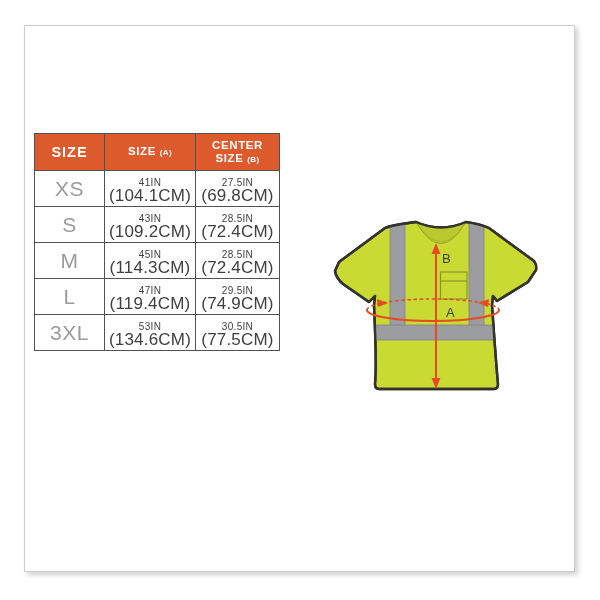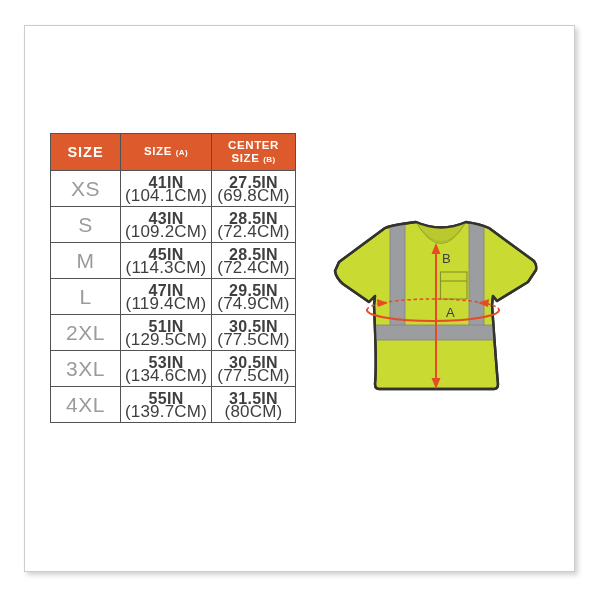--- a/index.html
+++ b/index.html
@@ -2,28 +2,28 @@
 <html style="--header-orange: #dd5a2c; --arrow-orange: #e64b25; --lime: #c9da33; --lime-dark: #b9c92e; --collar-edge: #97a426; --stripe-gray: #9b9da0; --outline-dark: #33322c; --pocket-line: #86922a; --text-dark: #3f3f41; --size-gray: #9b9b9b; --grid-line: #515254; --frame-border: #cccccc;"><head>
 <meta charset="utf-8">
 <style>
   html,body{margin:0;padding:0;background:#ffffff;}
   .canvas{position:relative;width:600px;height:600px;background:#ffffff;overflow:hidden;
           font-family:"Liberation Sans", sans-serif;}
   .frame{position:absolute;left:24px;top:25px;width:549px;height:545px;background:#ffffff;
          border:1px solid var(--frame-border);box-shadow:3px 3px 5px rgba(0,0,0,0.18);}
 
   
-  table.size-table{position:absolute;left:50px;top:133px;border-collapse:collapse;table-layout:fixed;}
+  table.size-table{position:absolute;left:34px;top:133px;border-collapse:collapse;table-layout:fixed;}
   .size-table td,.size-table th{border:1px solid var(--grid-line);text-align:center;vertical-align:middle;padding:0;}
   .size-table th{background:var(--header-orange);color:#ffffff;font-weight:bold;height:36px;
                  font-size:11.5px;letter-spacing:0.6px;line-height:1.15;}
   .size-table th.h-size{font-size:14.5px;letter-spacing:1px;}
   .size-table td{height:35px;}
   .c-size{font-size:21px;font-weight:normal;color:var(--size-gray);letter-spacing:0.5px;}
-  .c-val .in{font-size:16px;color:var(--text-dark);letter-spacing:0.3px;line-height:15px;font-weight:bold;}
+  .c-val .in{font-size:10px;color:var(--text-dark);letter-spacing:0.3px;line-height:15px;}
   .c-val .cm{font-size:17px;color:var(--text-dark);letter-spacing:0.2px;line-height:12px;}
   .note{font-size:8px;letter-spacing:0.4px;}
 
   
   .shirt-wrap{position:absolute;left:330px;top:218px;width:215px;height:180px;}
   .shirt-label{font-family:"Liberation Sans",sans-serif;font-size:13px;font-weight:500;}
 </style>
 </head>
 <body>
 
@@ -80,50 +80,28 @@
       <td class="c-val">
             <div class="in">47IN</div>
             <div class="cm">(119.4CM)</div>
           </td>
       <td class="c-val">
             <div class="in">29.5IN</div>
             <div class="cm">(74.9CM)</div>
           </td>
     </tr>
     <tr>
-      <td class="c-size">2XL</td>
-      <td class="c-val">
-            <div class="in">51IN</div>
-            <div class="cm">(129.5CM)</div>
-          </td>
-      <td class="c-val">
-            <div class="in">30.5IN</div>
-            <div class="cm">(77.5CM)</div>
-          </td>
-    </tr>
-    <tr>
       <td class="c-size">3XL</td>
       <td class="c-val">
             <div class="in">53IN</div>
             <div class="cm">(134.6CM)</div>
           </td>
       <td class="c-val">
             <div class="in">30.5IN</div>
             <div class="cm">(77.5CM)</div>
-          </td>
-    </tr>
-    <tr>
-      <td class="c-size">4XL</td>
-      <td class="c-val">
-            <div class="in">55IN</div>
-            <div class="cm">(139.7CM)</div>
-          </td>
-      <td class="c-val">
-            <div class="in">31.5IN</div>
-            <div class="cm">(80CM)</div>
           </td>
     </tr>
   </tbody>
     </table>
 
   <svg class="shirt-wrap" viewBox="0 0 215 180" xmlns="http://www.w3.org/2000/svg">
     <defs>
       <clipPath id="shirtClip">
         <path d="M 86,4 Q 111,15 136,4 Q 150,6 159,10 L 204,43 Q 207,47 206,52 L 198,64 L 167,83 L 163,78 L 162,87 C 164,115 166,145 168,166 Q 168,171 164,171 L 49,171 Q 45,171 45,166 C 47,145 45,115 44,87 L 45,78 L 39,84 L 13,66 Q 6,60 5,53 L 9,44 L 55,10 Q 62,7 86,4 Z"></path>
       </clipPath>

